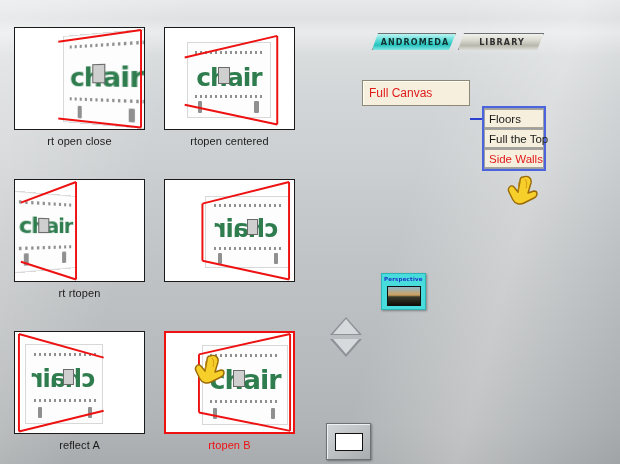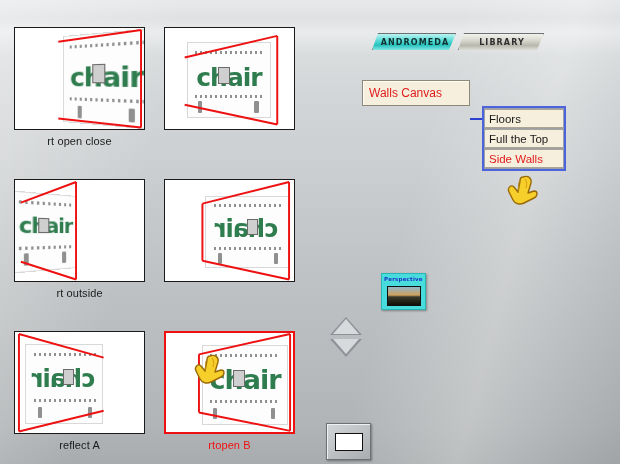--- a/index.html
+++ b/index.html
@@ -127,21 +127,21 @@
     color: #e01c1c;
   }
   .connector {
     position: absolute; left: 470px; top: 74px;
     width: 14px; height: 2px;
     background: #2b3fd0;
   }
 
   .menu {
     position: absolute; left: 482px; top: 60px;
-    width: 84px;
+    width: 64px;
     border: 2px solid #4b63dc;
     background: #9aa0a6;
     padding: 1px;
   }
   .menu-item {
     height: 19px;
     background: #f6efdd;
     border: 1px solid #a9a496;
     border-left: none; border-right: none;
     margin-bottom: 1px;
@@ -257,41 +257,42 @@
             <div class="blob" style="left:10px; top:58px; width:4px; height:12px;"></div>
             <div class="blob" style="left:66px; top:58px; width:5px; height:12px;"></div>
           </div>
         </div>
         <svg class="persp-lines" viewBox="0 0 131 103">
           <polyline points="20,30 114,8" stroke="#ee1111" stroke-width="2" fill="none"></polyline>
           <polyline points="20,78 114,98" stroke="#ee1111" stroke-width="2" fill="none"></polyline>
           <line x1="114" y1="8" x2="114" y2="98" stroke="#ee1111" stroke-width="2"></line>
         </svg>
       </div>
+      <div class="thumb-cap">rtopen centered</div>
     </div>
 
     <div class="thumb-cell" style="left:0px; top:152px;">
       <div class="thumb-box">
         <div class="poster" style="left:4px; top:16px; width:58px; height:72px;">
           <div class="sheet" style="transform:perspective(120px) rotateY(16deg); transform-origin:right center;">
             <div class="tiny-row" style="top:7px;"></div>
             <div class="word" style="top:20px; font-size:19px;">chair</div>
             <div class="chairglyph" style="left:20px; top:22px; width:10px; height:14px;"></div>
             <div class="tiny-row" style="top:48px;"></div>
             <div class="blob" style="left:8px; top:54px; width:4px; height:11px;"></div>
             <div class="blob" style="left:42px; top:54px; width:4px; height:11px;"></div>
           </div>
         </div>
         <svg class="persp-lines" viewBox="0 0 131 103">
           <polyline points="6,23 62,2" stroke="#ee1111" stroke-width="2" fill="none"></polyline>
           <polyline points="6,83 62,101" stroke="#ee1111" stroke-width="2" fill="none"></polyline>
           <line x1="62" y1="2" x2="62" y2="101" stroke="#ee1111" stroke-width="2"></line>
         </svg>
       </div>
-      <div class="thumb-cap">rt outside</div>
+      <div class="thumb-cap">rt rtopen</div>
     </div>
 
     <div class="thumb-cell" style="left:150px; top:152px;">
       <div class="thumb-box">
         <div class="poster" style="left:40px; top:16px; width:84px; height:72px;">
           <div class="sheet" style="transform:scaleX(-1);">
             <div class="tiny-row" style="top:7px;"></div>
             <div class="word" style="top:20px; font-size:24px;">chair</div>
             <div class="chairglyph" style="left:30px; top:22px; width:11px; height:16px;"></div>
             <div class="tiny-row" style="top:50px;"></div>
@@ -359,21 +360,21 @@
 
   </div>
 
   
   <div class="tabs">
     <div class="tab active">ANDROMEDA</div>
     <div class="tab inactive">LIBRARY</div>
   </div>
 
   
-  <div class="fullcanvas">Walls Canvas</div>
+  <div class="fullcanvas">Full Canvas</div>
   <div class="connector"></div>
 
   <div class="menu">
     <div class="menu-item">Floors</div>
     <div class="menu-item">Full the Top</div>
     <div class="menu-item hot">Side Walls</div>
   </div>
 
   
   <svg class="hand" style="left:506px; top:61px;" width="34" height="44" viewBox="0 0 34 44">

